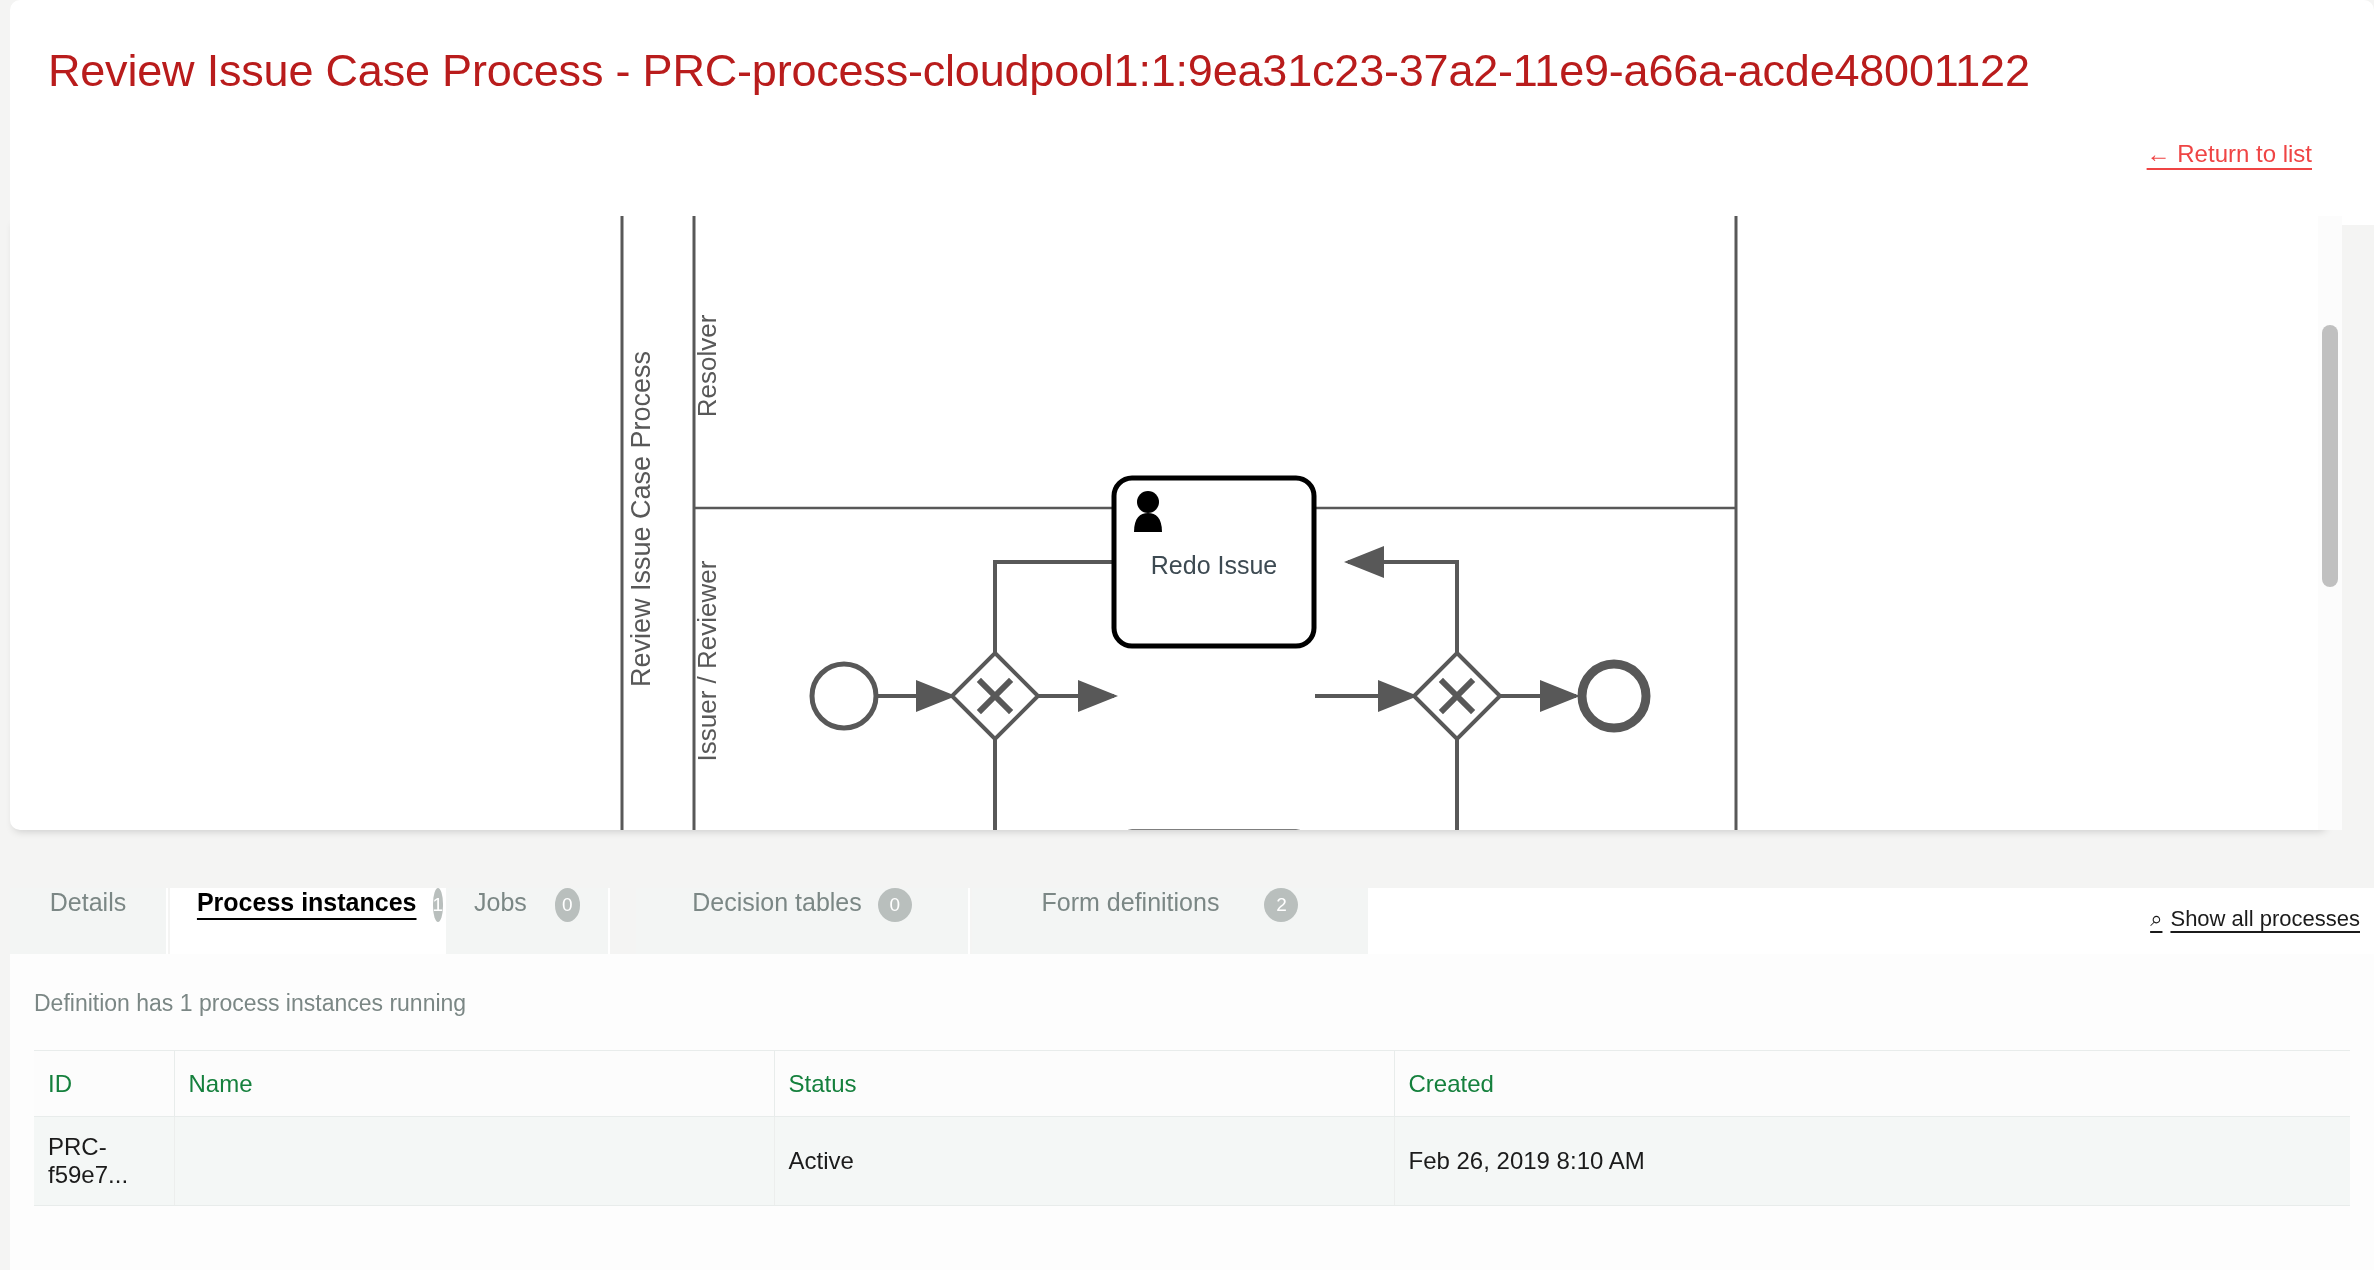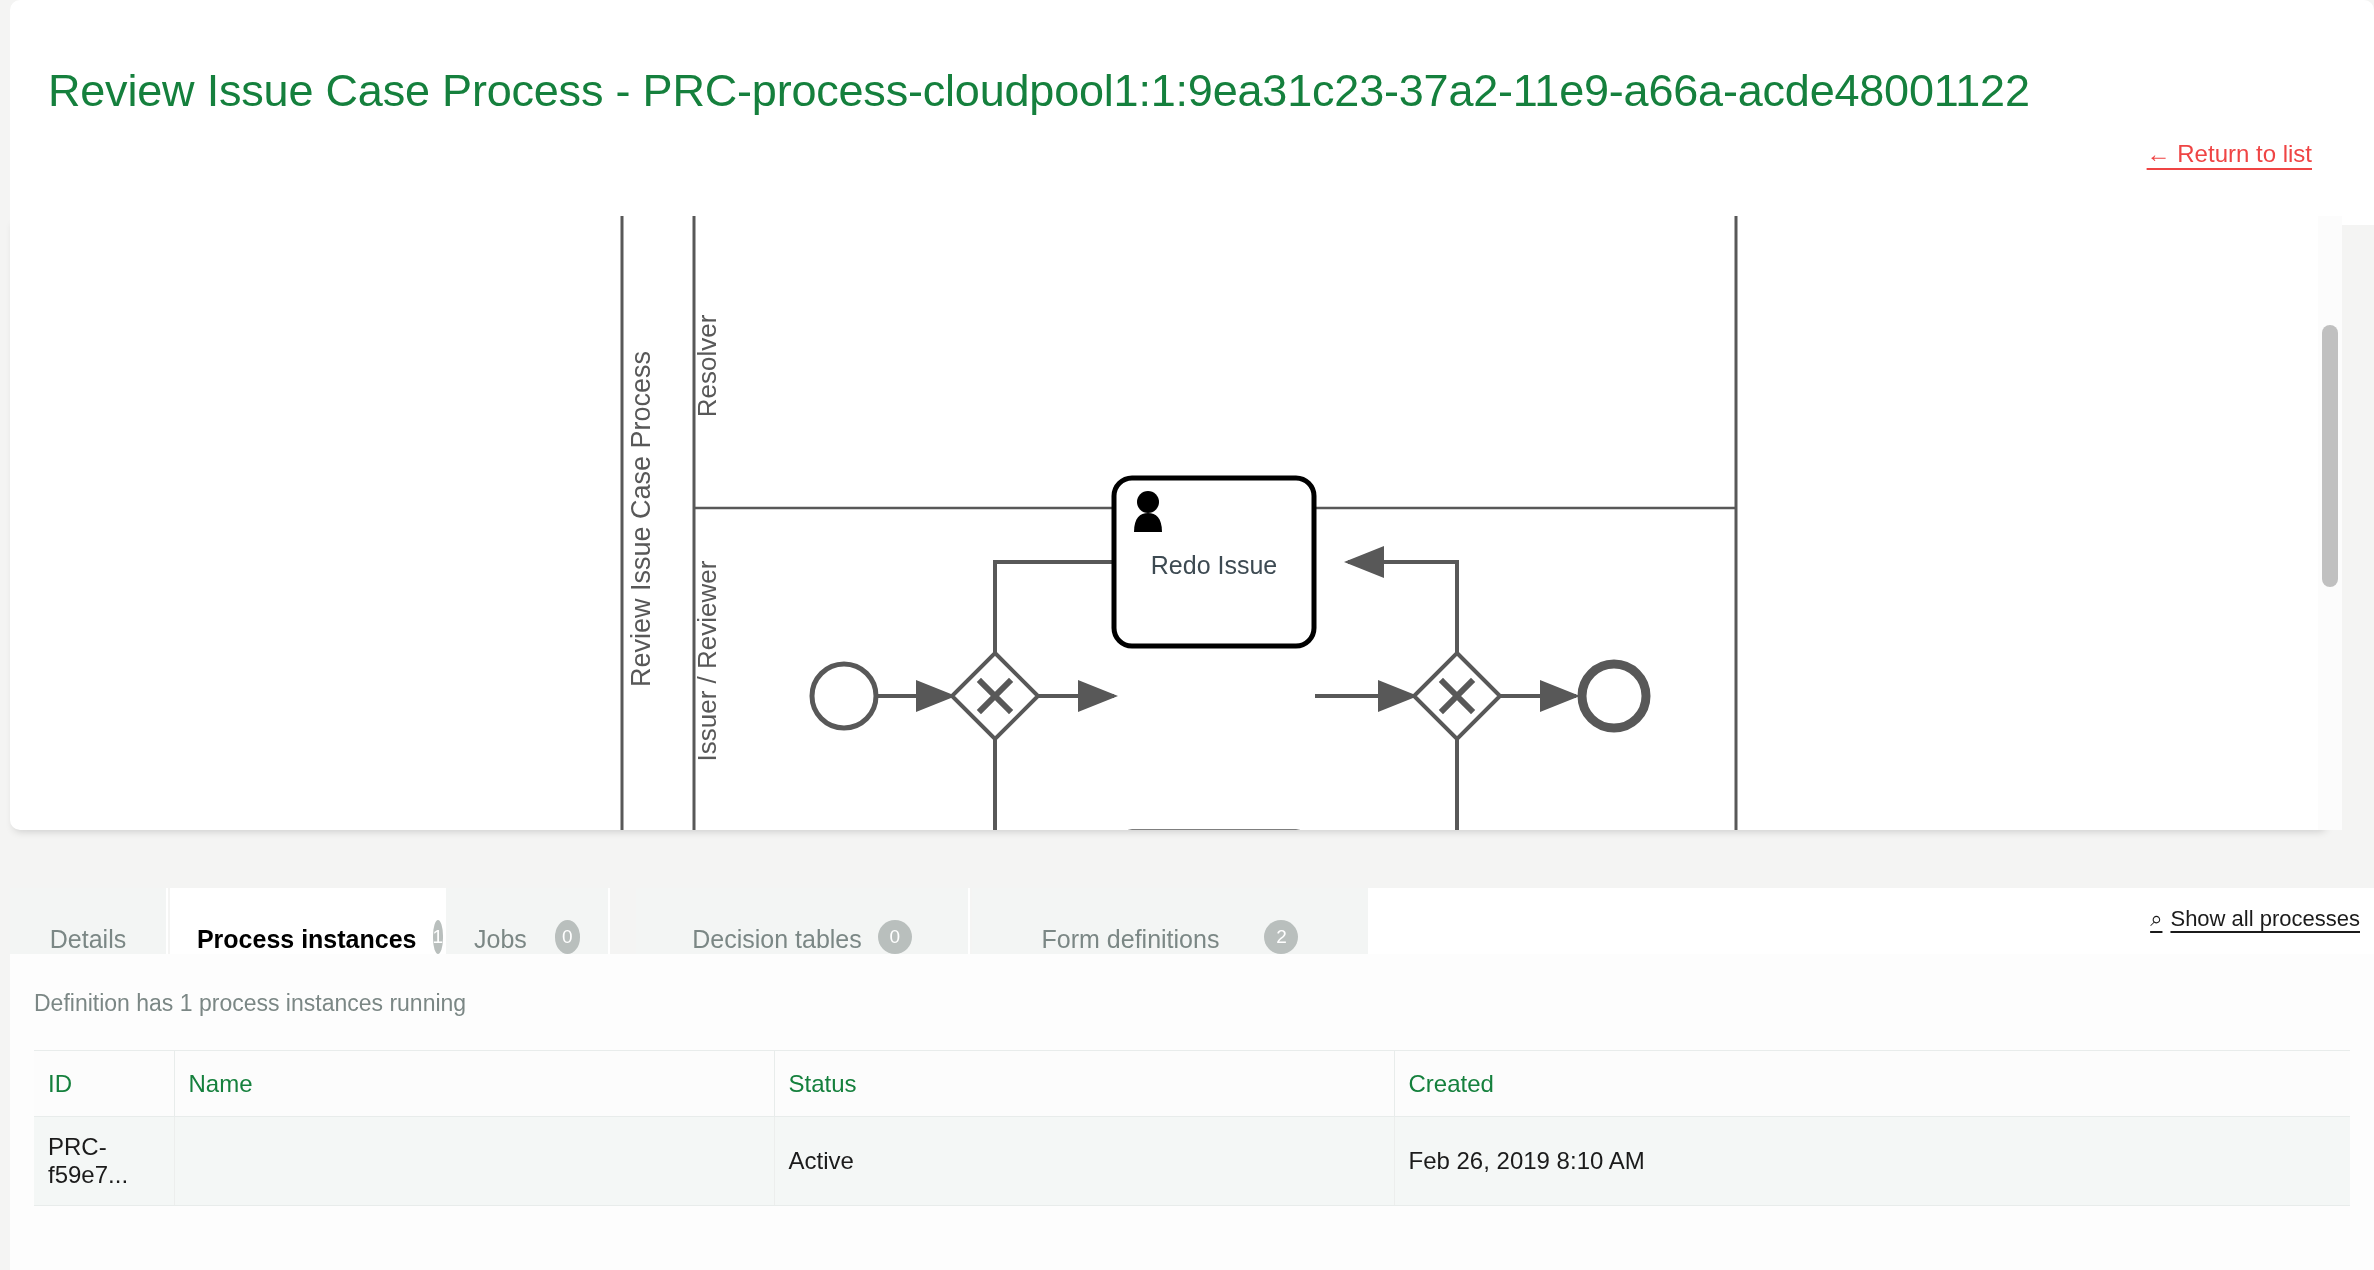--- a/index.html
+++ b/index.html
@@ -26,23 +26,22 @@
     border-top-left-radius: 10px;
     border-top-right-radius: 10px;
   }
   .page-title {
     position: absolute;
     left: 38px; top: 44px;
     width: 2010px;
     font-size: 45px;
     line-height: 1.18;
     font-weight: 400;
-    color: #15803d;
+    color: #b91c1c;
     letter-spacing: -0.2px;
-    margin-top: 20px;
   }
   .return-link {
     position: absolute;
     right: 62px; top: 140px;
     font-size: 24px;
     color: #ef4444;
     text-decoration: underline;
     text-underline-offset: 6px;
     white-space: nowrap;
     cursor: pointer;
@@ -81,21 +80,21 @@
   .tabs-row {
     position: absolute;
     left: 10px; top: 888px;
     width: 2364px; height: 66px;
   }
   .tab {
     position: absolute;
     top: 0; height: 66px;
     background: #f3f5f4;
     display: flex;
-    align-items: flex-end;
+    align-items: flex-start;
     justify-content: center;
     gap: 16px;
     padding: 0 28px;
     border-right: 2px solid #ffffff;
     cursor: pointer;
     white-space: nowrap;
   }
   .tab .tab-label {
     font-size: 25px;
     color: #7b8785;

